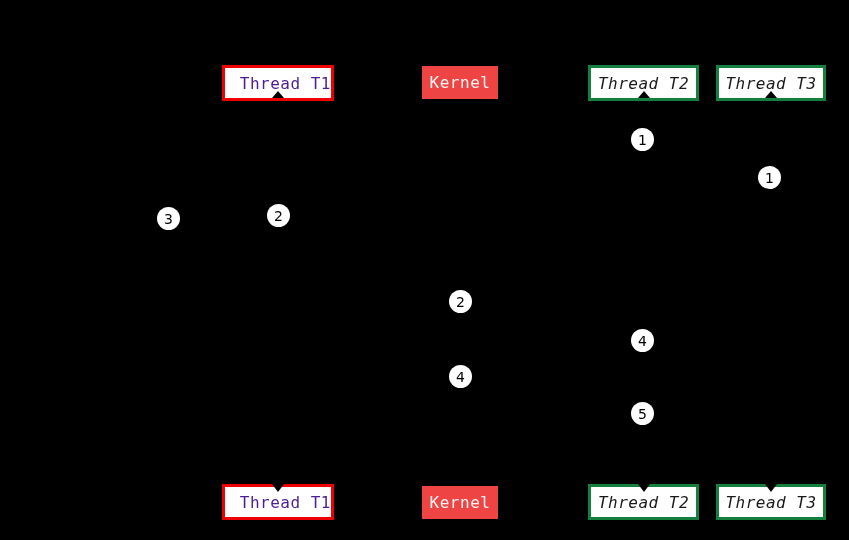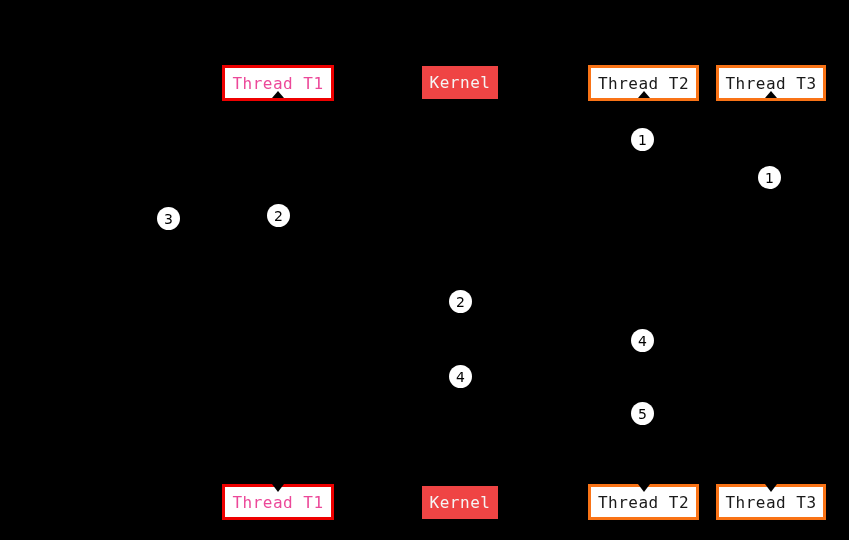--- a/index.html
+++ b/index.html
@@ -21,26 +21,28 @@
     display: flex;
     align-items: center;
     justify-content: center;
     font-size: 16px;
     letter-spacing: 0.5px;
     white-space: nowrap;
   }
   .red-outline {
     background: #ffffff;
     border: 3px solid #ee0000;
-    color: #ec4899;
+    color: #4c1d95;
+    justify-content: flex-end;
   }
   .blue-outline {
     background: #ffffff;
-    border: 3px solid #f97316;
+    border: 3px solid #15803d;
     color: #1a1a1a;
+    font-style: italic;
   }
   .blue-solid {
     background: #ef4444;
     color: #f5f5f5;
     border: none;
   }
   .notch {
     position: absolute;
     width: 0;
     height: 0;

